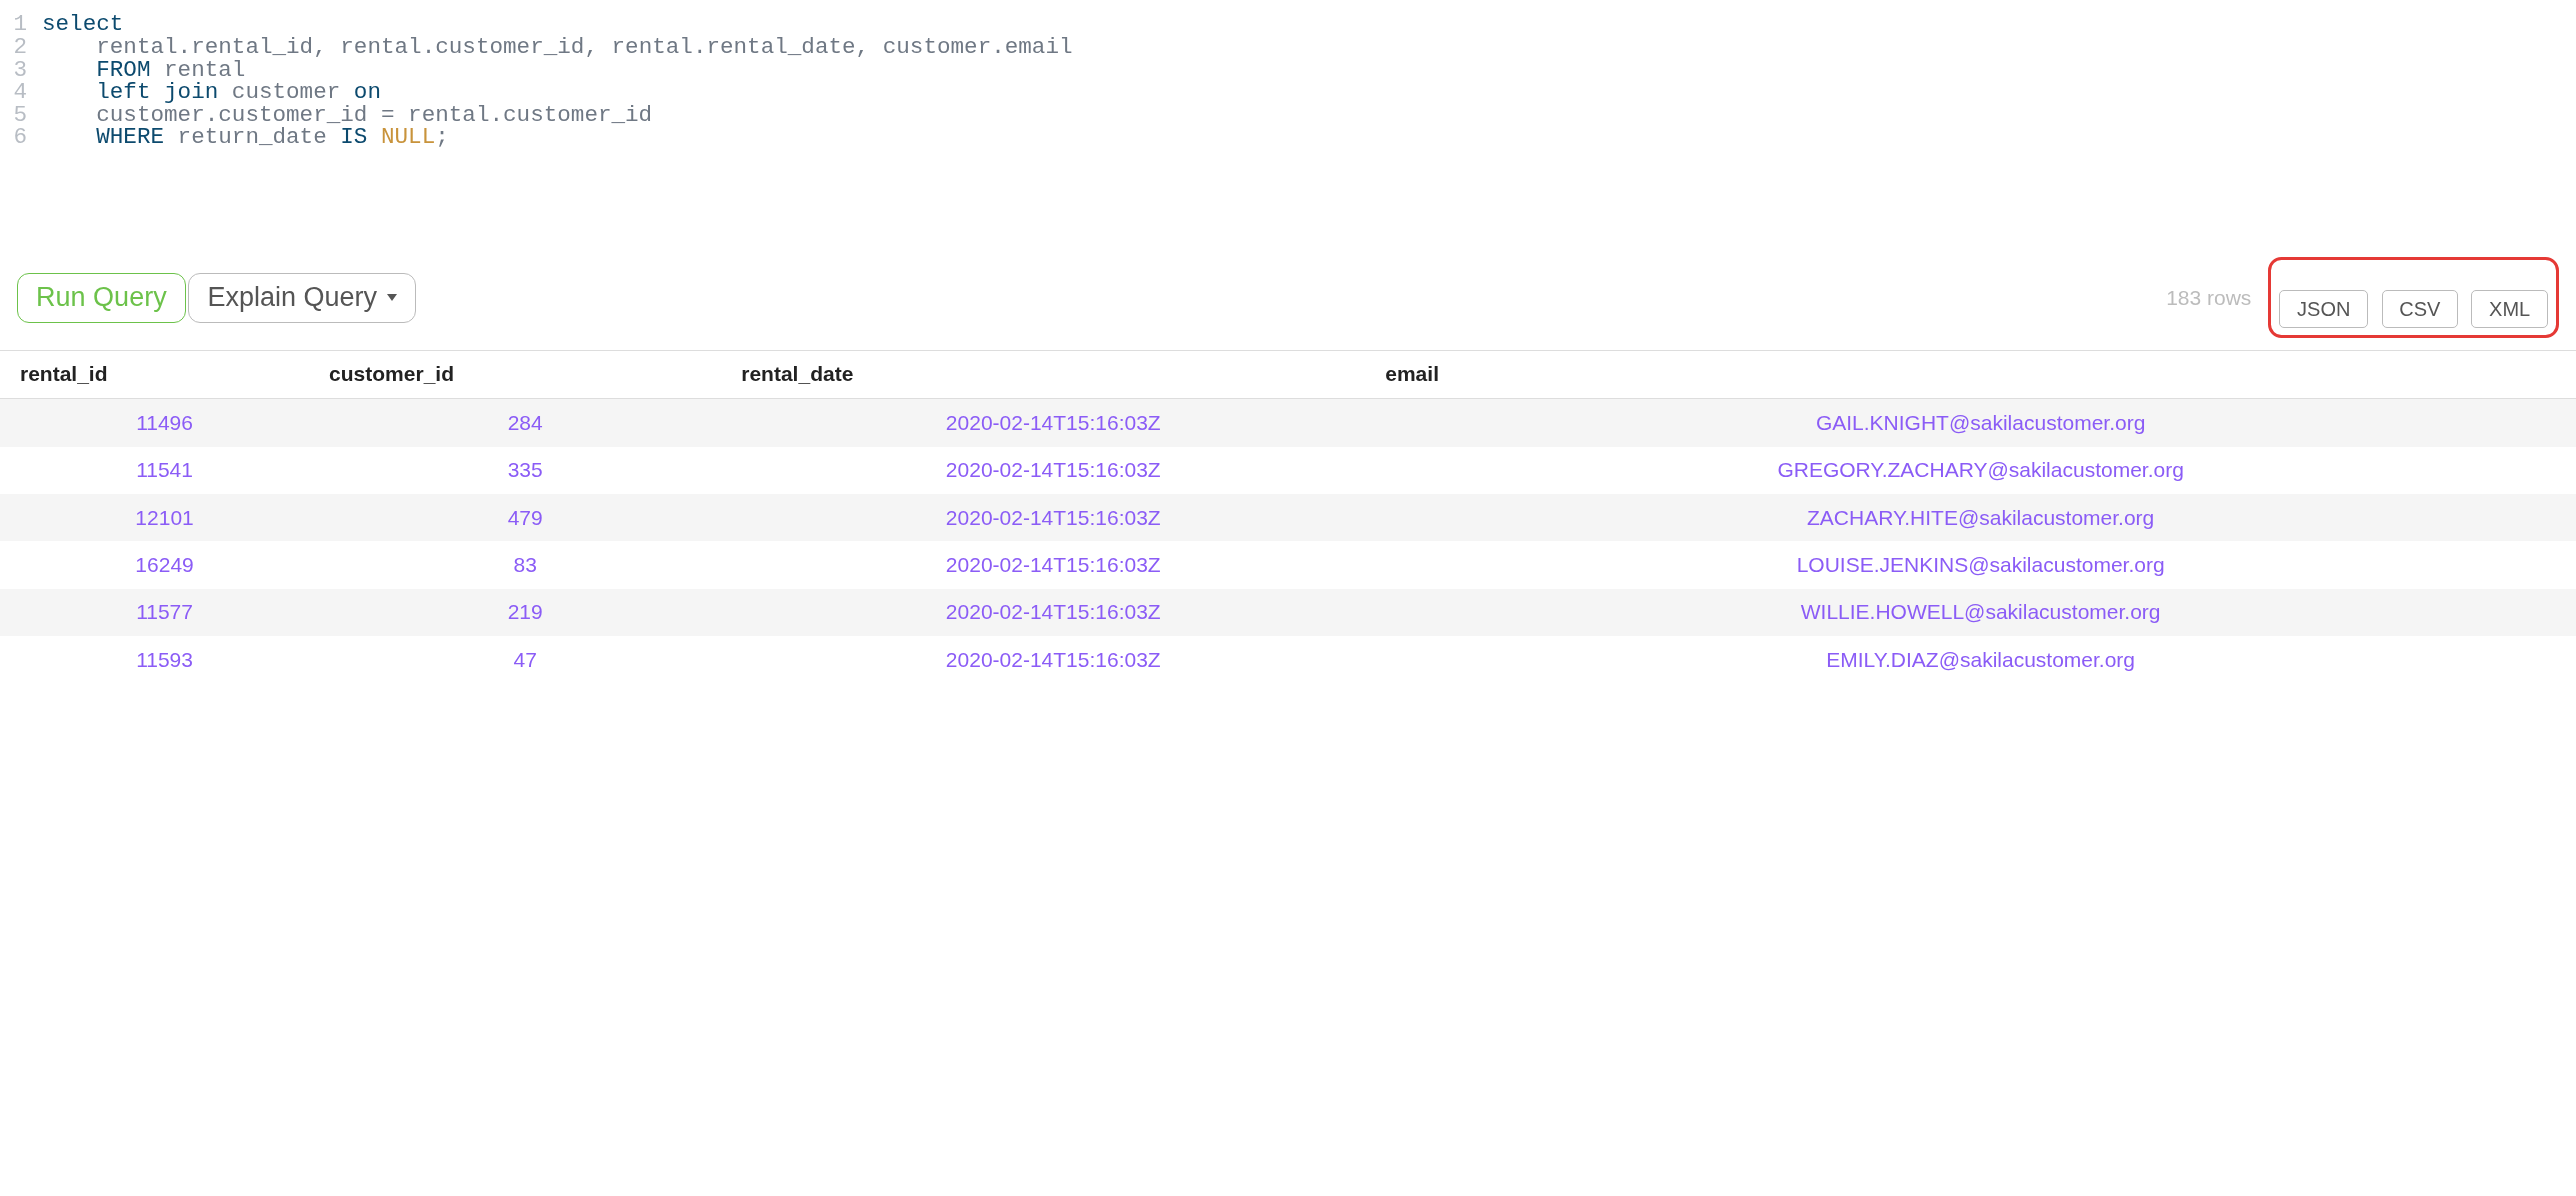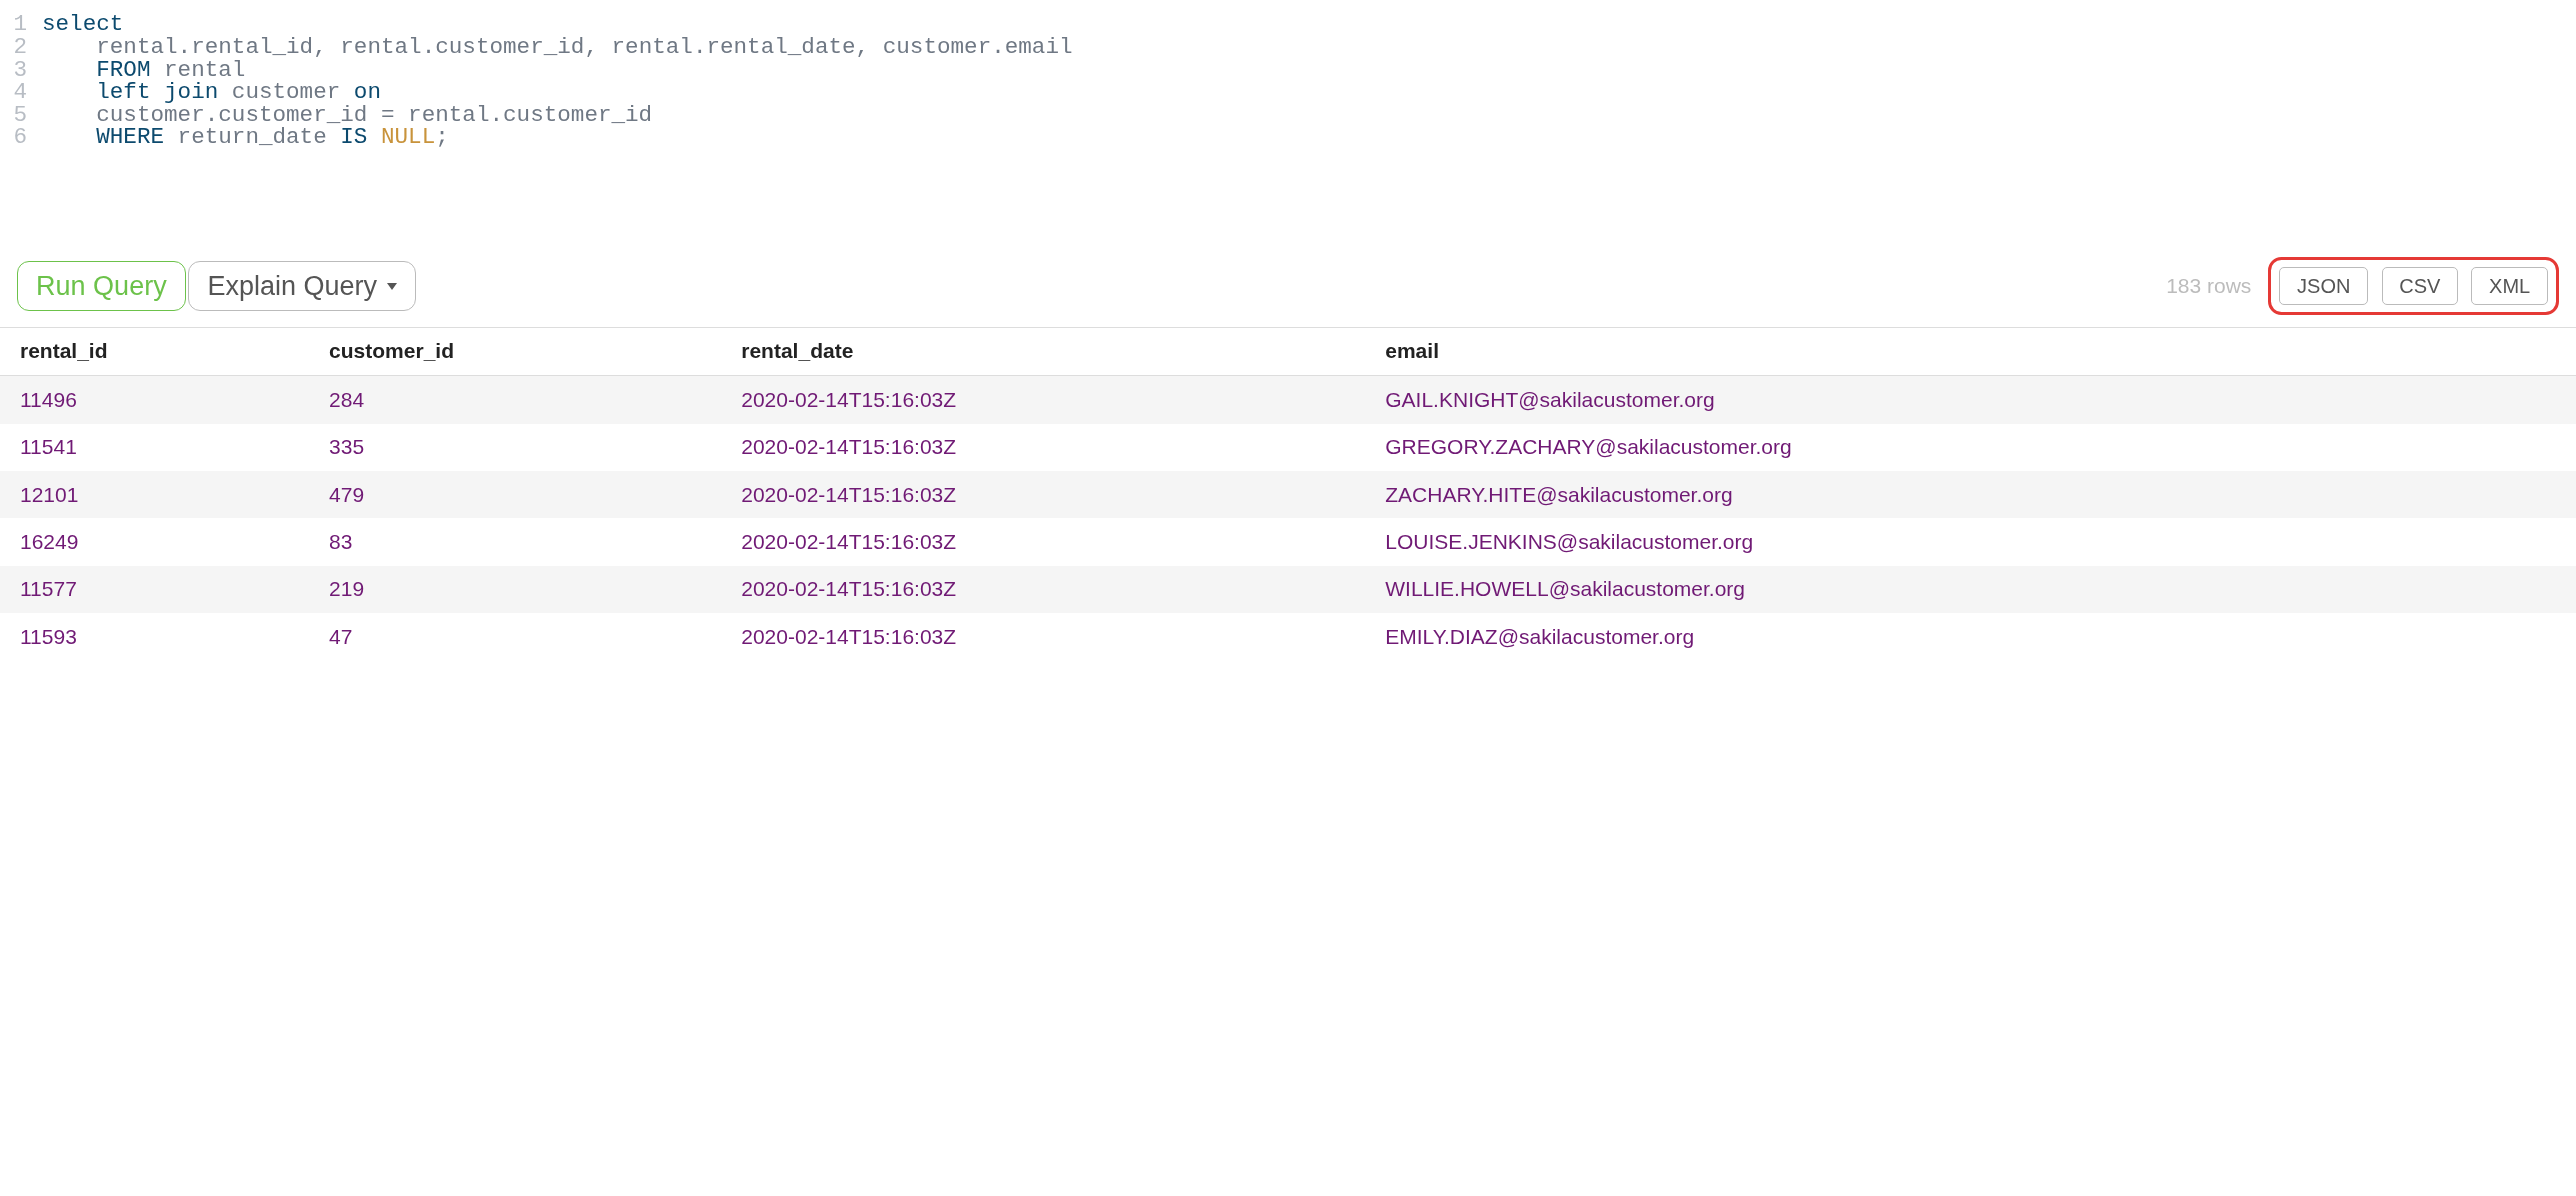--- a/index.html
+++ b/index.html
@@ -20,30 +20,30 @@
   .toolbar { display:flex; align-items:center; padding: 8.4px 16.7px 11.7px 16.7px; }
   .btn { font-size:27px; padding:8.4px 18.4px; border:1.7px solid #bbb; border-radius:12px; background:#fff; cursor:pointer; color:#555; display:inline-flex; align-items:center; gap:6.7px; }
   .btn + .btn { margin-left:2px; }
   .btn.run { border-color:#6cc24a; color:#6cc24a; }
   .caret { display:inline-block; width:0; height:0; border-left:5px solid transparent; border-right:5px solid transparent; border-top:7.5px solid #555; margin-left:3.3px; }
 
   .spacer { flex:1; }
   .rowcount { color:#bcbcbc; font-size:21px; margin-right:16.7px;text-align:center; }
 
   .export-group { display:flex; gap:13.4px; padding:6.7px 8.4px; border:3.3px solid #e53935; border-radius:13.4px; }
-  .exp-btn { font-size:20px; padding:6.7px 16.7px; border:1.7px solid #bbb; border-radius:5px; background:#fff; cursor:pointer; color:#555; }
+  .exp-btn { font-size:20px; padding:6.7px 16.7px; border:1.7px solid #bbb; border-radius:5px; background:#fff; cursor:pointer; color:#555;margin-top:23px; }
 
   
   .table-wrap { border-top:0.8px solid #ddd; }
   table { width:100%; border-collapse:collapse; table-layout:fixed; }
   th, td { text-align:left; font-size:21px; padding:11.7px 0 11.7px 20px; }
   th { font-weight:600; color:#222; border-bottom:0.8px solid #ddd; }
   tbody tr:nth-child(odd)  { background:#f5f5f5; }
   tbody tr:nth-child(even) { background:#ffffff; }
-  td { color:#701a75; }
+  td { color:#8b5cf6;text-align:center; }
 
   .col-rental  { width:12%; }
   .col-cust    { width:16%; }
   .col-date    { width:25%; }
   .col-email   { width:47%; }
 </style>
 </head>
 <body>
 
 <div class="root">

